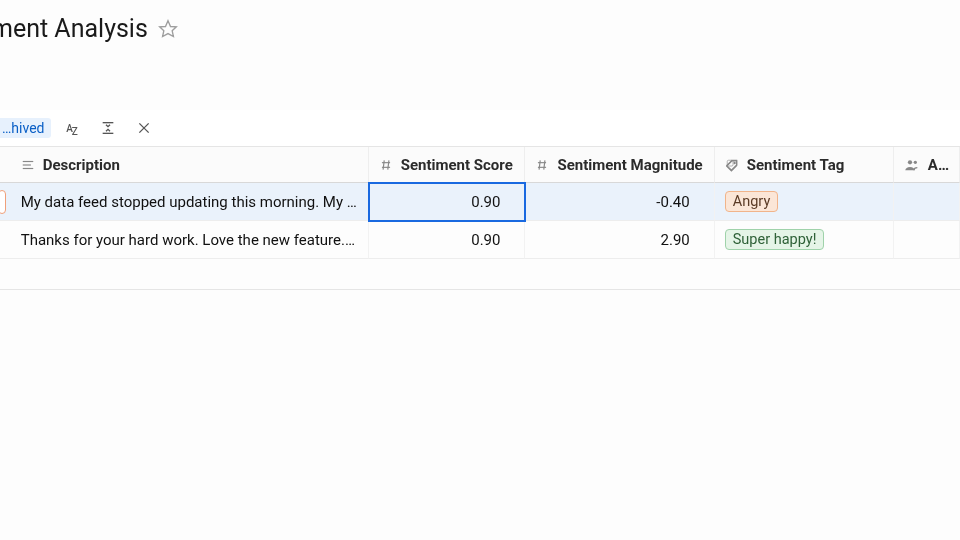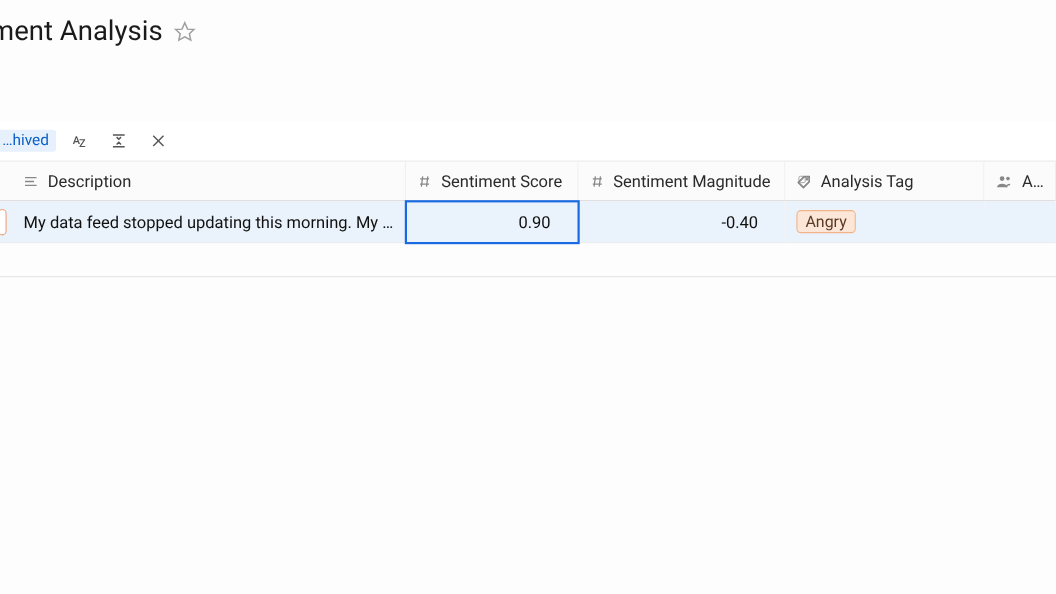--- a/index.html
+++ b/index.html
@@ -60,21 +60,21 @@
     .grid {
       width: 100%;
       border-collapse: separate;
       border-spacing: 0;
     }
     .grid .header-row th {
       background: #fbfbfb;
       border-bottom: 1px solid #d8d8d8;
       border-right: 1px solid #eee;
       text-align: left;
-      font-weight: 400;
+      font-weight: 700;
       color: #2b2b2b;
       padding: 0 10px;
       height: 36px;
       white-space: nowrap;
     }
     .col-stub { width: 12px; padding: 0 !important; border-right: none !important; }
     .col-desc { }
     .col-score { }
     .col-mag { }
     .col-tag { }
@@ -215,21 +215,21 @@
         <span class="hdr-icon">
           <svg width="14" height="14" viewBox="0 0 24 24" fill="none" stroke="currentColor" stroke-width="2">
                 <path d="M3 7 a4 4 0 0 1 4 -4 h10 a4 4 0 0 1 4 4 v10 a4 4 0 0 1 -4 4 h-10 a4 4 0 0 1 -4 -4z" transform="scale(0.55) translate(4 4)"></path>
                 <path d="M20 12l-9 9-8-8 9-9h8z" fill="none"></path>
               </svg>
           <svg width="14" height="14" viewBox="0 0 24 24" fill="none" stroke="currentColor" stroke-width="2" style="margin-left:-14px">
                 <path d="M20 13 L11 22 L3 14 L12 5 H20 Z"></path>
                 <circle cx="16.5" cy="8.5" r="1"></circle>
               </svg>
         </span>
-        <span>Analysis Tag</span>
+        <span>Sentiment Tag</span>
       </span>
     </th>
     <th>
       <span class="hdr-inner">
         <span class="hdr-icon">
           <svg width="16" height="16" viewBox="0 0 24 24" fill="currentColor">
                 <circle cx="9" cy="8" r="3.2"></circle>
                 <path d="M2 20c0-3 3-5 7-5s7 2 7 5z"></path>
                 <circle cx="17" cy="8" r="2.5"></circle>
                 <path d="M15 20c0-2 2-4 5-4" fill="none" stroke="currentColor" stroke-width="2"></path>
@@ -244,16 +244,26 @@
       <tr class="row-selected">
         <td class="stub-cell">
           <div class="row-color-chip chip-red"></div>
         </td>
         <td style="max-width: 358px;">My data feed stopped updating this morning. My …</td>
         <td class="num-cell cell-selected">0.90</td>
         <td class="num-cell">-0.40</td>
         <td><span class="tag tag-angry">Angry</span></td>
         <td></td>
       </tr>
+      <tr>
+        <td class="stub-cell">
+          <div class="row-color-chip chip-blank"></div>
+        </td>
+        <td style="max-width: 358px;">Thanks for your hard work. Love the new feature. …</td>
+        <td class="num-cell">0.90</td>
+        <td class="num-cell">2.90</td>
+        <td><span class="tag tag-happy">Super happy!</span></td>
+        <td></td>
+      </tr>
     </tbody>
 </table>
 
 <div class="footer-line"></div>
 
 </body></html>

